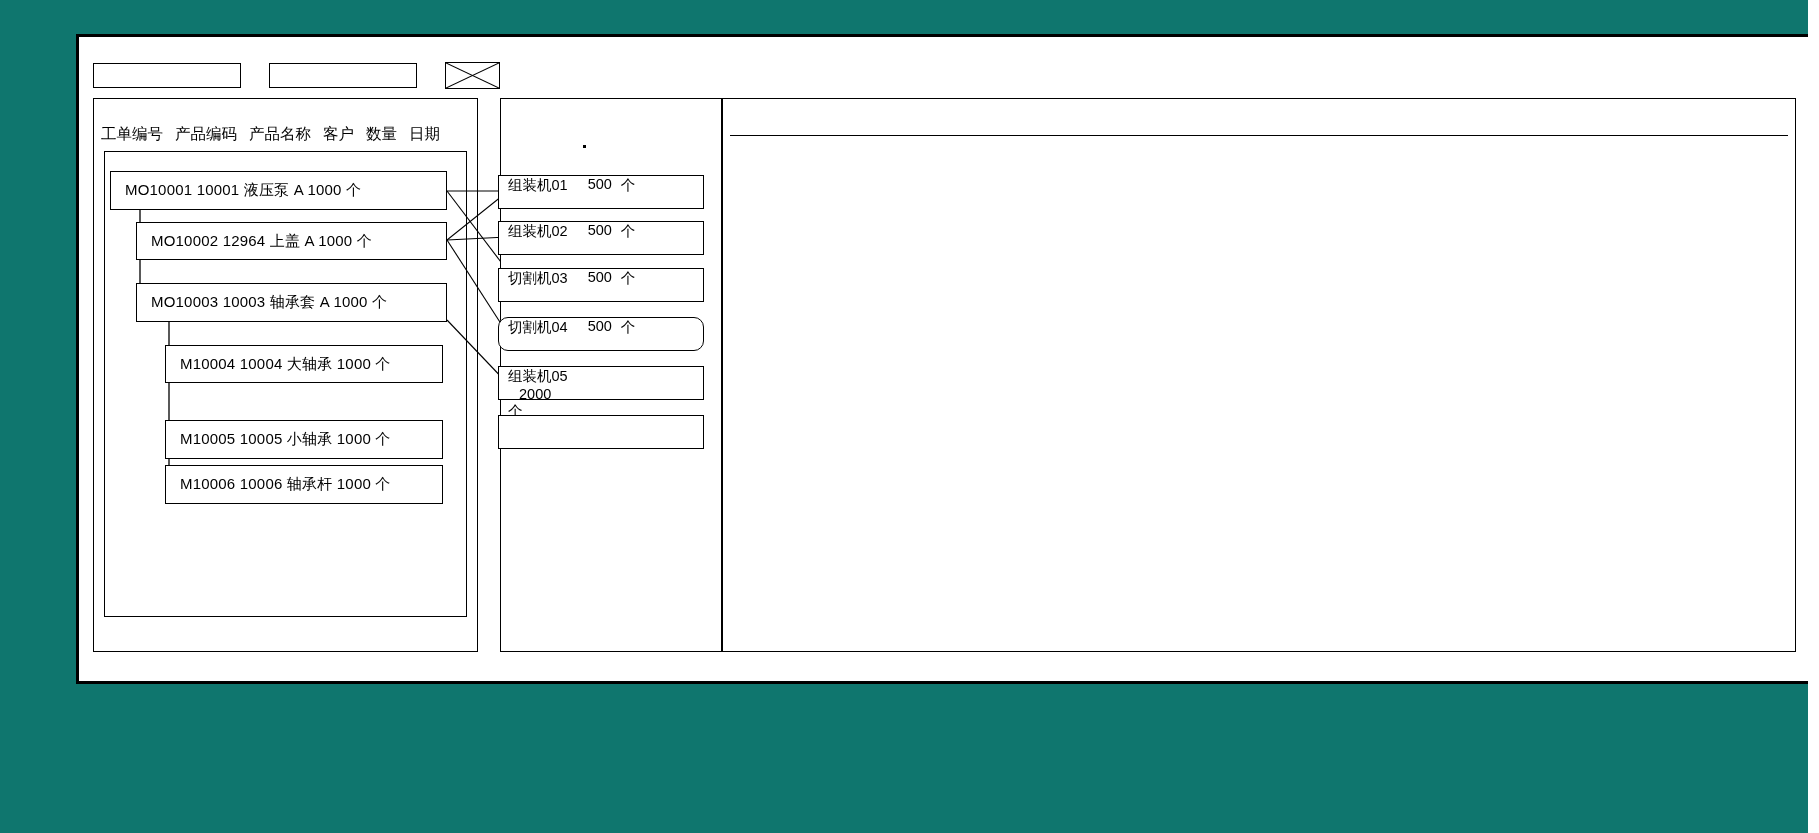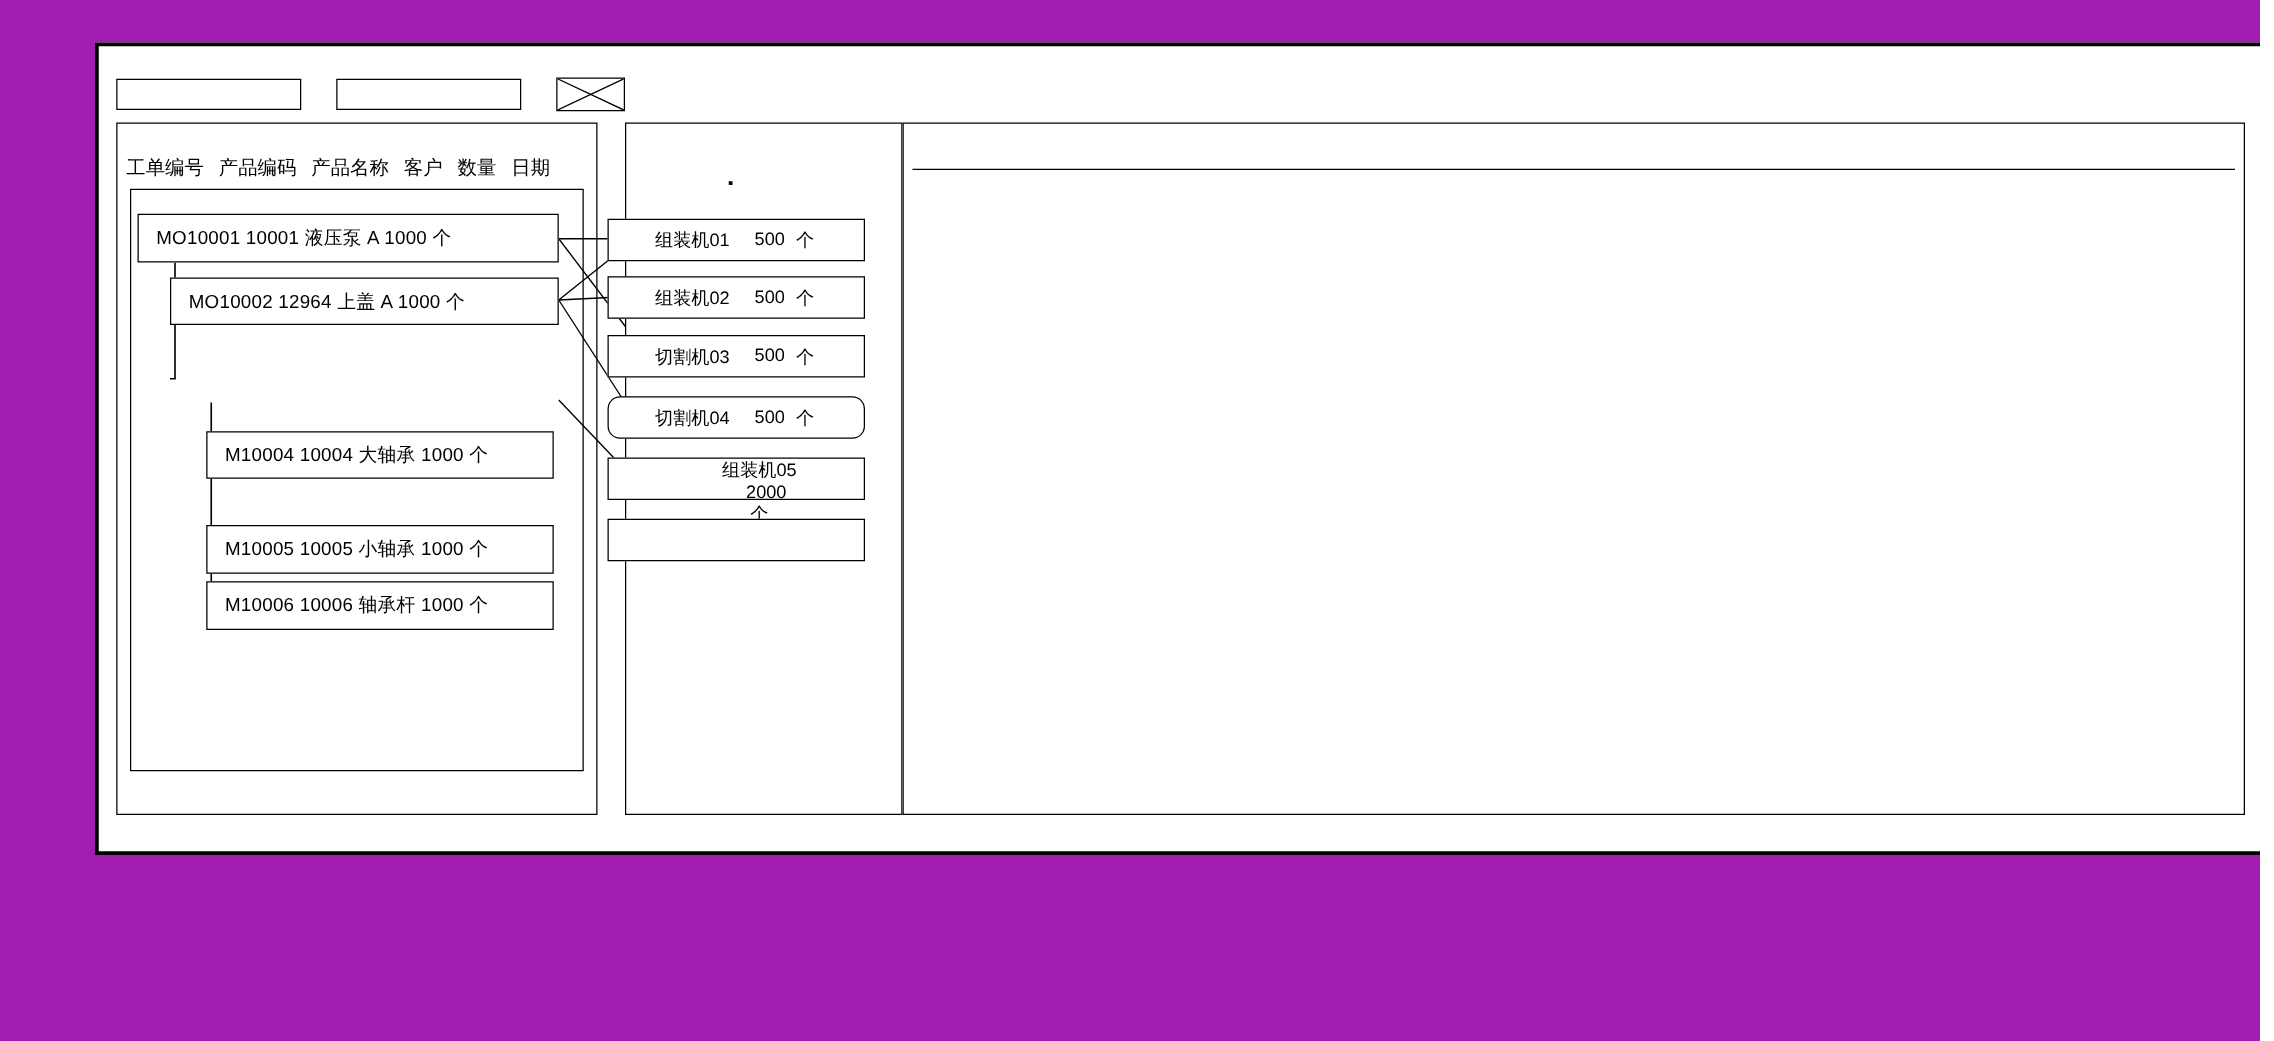--- a/index.html
+++ b/index.html
@@ -9,21 +9,21 @@
   }
   body {
     font-family: "Liberation Sans", "DejaVu Sans", sans-serif;
     color: #000000;
     -webkit-font-smoothing: antialiased;
   }
   .canvas {
     position: relative;
     width: 1808px;
     height: 833px;
-    background: #a21caf;
+    background: #0f766e;
     overflow: hidden;
   }
 
   
   .window-frame {
     position: absolute;
     left: 76px;
     top: 34px;
     width: 1739px;
     height: 650px;
@@ -153,31 +153,29 @@
     left: 0;
     top: 0;
     width: 1819px;
     height: 833px;
     pointer-events: none;
   }
 
   
   .machine-card {
     position: absolute;
-    left: 486px;
+    left: 498px;
     width: 206px;
     height: 34px;
     border: 1.5px solid #000000;
     box-sizing: border-box;
     background: #ffffff;
     display: flex;
-    align-items: center;
     font-size: 14.5px;
     white-space: nowrap;
-    padding-left: 28px;
   }
   .machine-card .m-name { padding-left: 9px; }
   .machine-card .m-qty  { padding-left: 20px; }
   .machine-card .m-unit { padding-left: 9px; }
 
   .mc0 { top: 175px; }
   .mc1 { top: 221px; }
   .mc2 { top: 268px; }
   .mc3 { top: 317px; border-radius: 10px; }
   .mc4 { top: 366px; flex-direction: column; }
@@ -241,20 +239,23 @@
     <line x1="447" y1="240" x2="507" y2="237" stroke="#000000" stroke-width="1.1"></line>
     <line x1="447" y1="320" x2="507" y2="383" stroke="#000000" stroke-width="1.1"></line>
   </svg>
 
   <div class="node node-l0">
     <span class="node-text">MO10001   10001  液压泵   A    1000 个</span>
   </div>
   <div class="node node-l1a">
     <span class="node-text">MO10002  12964  上盖  A   1000  个</span>
   </div>
+  <div class="node node-l1b">
+    <span class="node-text">MO10003  10003  轴承套 A   1000   个</span>
+  </div>
   <div class="node node-l2a">
     <span class="node-text">M10004 10004  大轴承  1000  个</span>
   </div>
   <div class="node node-l2b">
     <span class="node-text">M10005  10005  小轴承  1000  个</span>
   </div>
   <div class="node node-l2c">
     <span class="node-text">M10006  10006  轴承杆  1000  个</span>
   </div>
 

